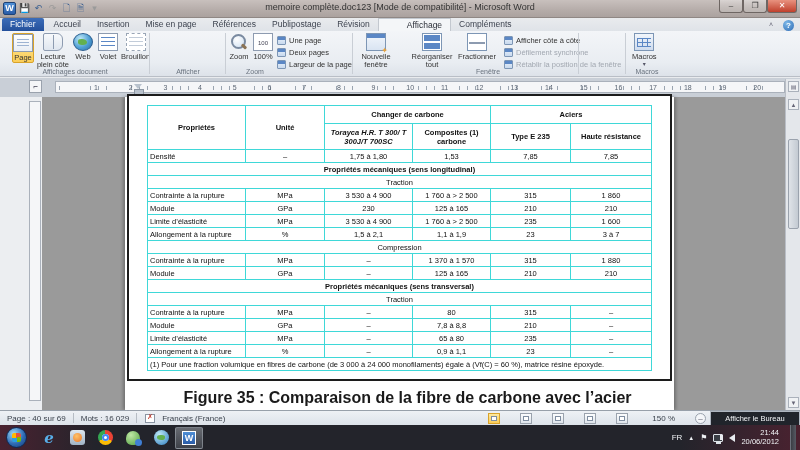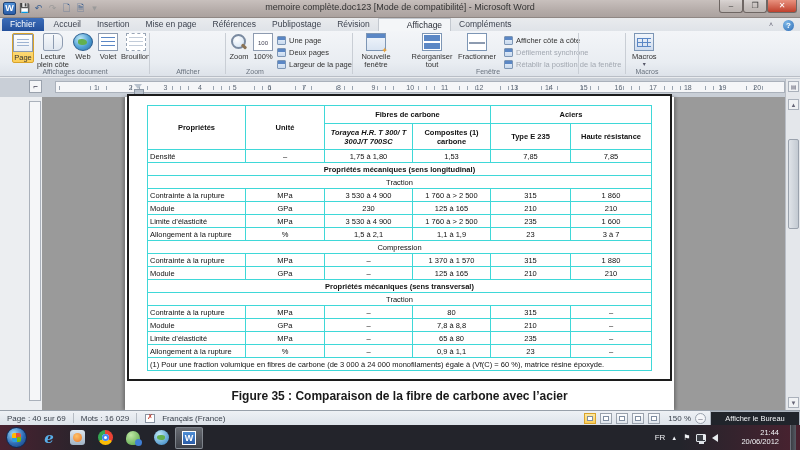--- a/index.html
+++ b/index.html
@@ -101,29 +101,29 @@
   
   table.props { border-collapse:collapse; margin:9px auto 0; width:504px; table-layout:fixed; }
   table.props td, table.props th { border:1px solid #3fd8d8; font-size:7.5px; color:#111; padding:0 2px; height:13px; line-height:9px; background:#fff; font-weight:normal; }
   table.props th { font-weight:bold; text-align:center; }
   th.torayca { font-style:italic; font-size:7px; }
   td.pl { text-align:left; }
   td.pc { text-align:center; }
   td.sec { text-align:center; height:12px; }
   td.sec.b { font-weight:bold; }
   td.fn { font-size:6.6px; text-align:left; height:13px; }
-  .caption { position:absolute; left:0; top:292px; width:100%; text-align:center; font-size:12px; font-weight:600; color:#1a1a1a; }
+  .caption { position:absolute; left:8px; top:292px; width:100%; text-align:center; font-size:16px; font-weight:600; color:#1a1a1a; }
 
   
   .statusbar { position:absolute; left:0; top:410px; width:800px; height:15px; background:linear-gradient(#eef1f5,#dde3ea); border-top:1px solid #98a0aa; display:flex; align-items:center; font-size:8px; color:#3c434d; }
   .sb-item { padding:0 7px; white-space:nowrap; }
   .sb-sep { width:1px; height:10px; background:#b6bcc4; }
   .spell { width:10px; height:9px; background:#fff; border:1px solid #8a94a2; margin-left:8px; position:relative; }
   .spell::after { content:"✗"; position:absolute; left:1px; top:-2px; font-size:7px; color:#c0392b; }
-  .sb-right { margin-left:auto; display:flex; align-items:center; gap:4px; padding-right:94px; }
+  .sb-right { margin-left:auto; display:flex; align-items:center; gap:20px; padding-right:94px; }
   .viewbtn { width:12px; height:11px; border:1px solid #9aa2ad; background:linear-gradient(#fcfdfe,#dfe5ec); position:relative; }
   .viewbtn.on { border-color:#d9a32a; background:linear-gradient(#fde9a2,#fbce59); }
   .viewbtn::after { content:""; position:absolute; left:2px; right:2px; top:2px; bottom:2px; border:1px solid #7f8da0; background:#fff; }
   .zoomtxt { font-size:8px; color:#3c434d; margin-left:4px; }
   .zminus { width:11px; height:11px; border-radius:50%; border:1px solid #9aa2ad; background:#f4f6f9; color:#556; font-size:8px; line-height:9px; text-align:center; }
   .desktoptip { position:absolute; right:0; top:0; height:15px; width:90px; background:#20242b; border:1px solid #aeb6c0; color:#f2f4f7; font-size:7.5px; line-height:13px; text-align:center; }
 
   
   .taskbar { position:absolute; left:0; top:425px; width:800px; height:25px;
     background:linear-gradient(90deg,#4a2230,#23242b 12%,#23242b 85%,#4a2230);
@@ -143,21 +143,21 @@
   .msn::after { content:""; position:absolute; right:-2px; bottom:-1px; width:7px; height:7px; border-radius:50%; background:#3f7fd4; }
   .globe2 { width:15px; height:15px; border-radius:50%; background:radial-gradient(circle at 35% 30%,#bfe8f7,#2e7fc0); position:relative; }
   .globe2::after { content:""; position:absolute; left:3px; top:5px; width:8px; height:5px; background:#63b04f; border-radius:50% 40% 50% 60%; }
   .wlogo { width:14px; height:14px; background:linear-gradient(#4f8fd6,#2a5ca8); border:1px solid #fff; color:#fff; font-size:9px; font-weight:bold; text-align:center; line-height:12px; }
   .tray { margin-left:auto; display:flex; align-items:center; gap:6px; color:#f0f2f5; font-size:8px; padding-right:4px; }
   .tray .glyph { font-size:8px; color:#eef1f4; }
   .net { width:10px; height:8px; border:1px solid #dfe3e8; border-radius:1px; position:relative; background:#3a3d44; }
   .net::after { content:""; position:absolute; left:2px; bottom:-3px; width:5px; height:2px; background:#dfe3e8; }
   .spk { width:0; height:0; border-top:4px solid transparent; border-bottom:4px solid transparent; border-right:6px solid #e8ebef; position:relative; }
   .spk::before { content:""; position:absolute; left:-9px; top:-2.5px; width:3px; height:5px; background:#e8ebef; }
-  .clock { text-align:right; font-size:7.5px; line-height:8.5px; color:#f0f2f5;margin-left:17px; }
+  .clock { text-align:right; font-size:7.5px; line-height:8.5px; color:#f0f2f5; }
   .showdesk { width:6px; height:25px; background:linear-gradient(90deg,#3a3d44,#565a63); border-left:1px solid #6c717a; margin-left:5px; }
 </style>
 </head>
 <body>
 
 <div id="screen">
 
   <div class="titlebar">
     <div class="qat">
       <div class="wicon">W</div>
@@ -336,21 +336,21 @@
               <col style="width:79px">
               <col style="width:88px">
             <col style="width:78px">
               <col style="width:80px">
               <col style="width:81px">
           </colgroup>
           <thead>
             <tr>
               <th rowspan="2">Propriétés</th>
               <th rowspan="2">Unité</th>
-              <th colspan="2" style="height:18px">Fibres de carbone</th>
+              <th colspan="2" style="height:18px">Changer de carbone</th>
               <th colspan="2">Aciers</th>
             </tr>
             <tr>
               <th class="torayca" style="height:26px">Torayca H.R. T 300/ T 300J/T 700SC</th>
               <th>Composites (1) carbone</th>
               <th>Type E 235</th>
               <th>Haute résistance</th>
             </tr>
           </thead>
           <tbody>

